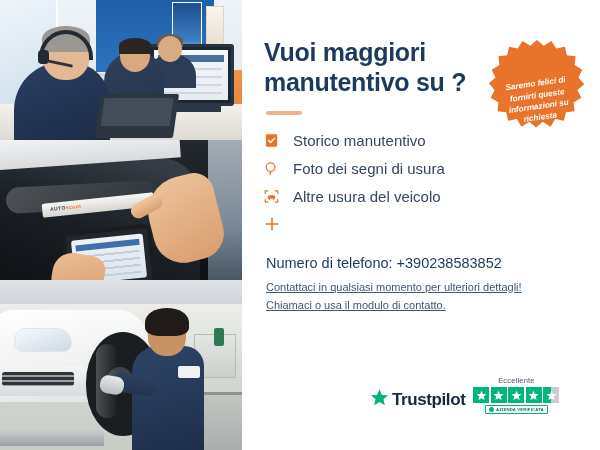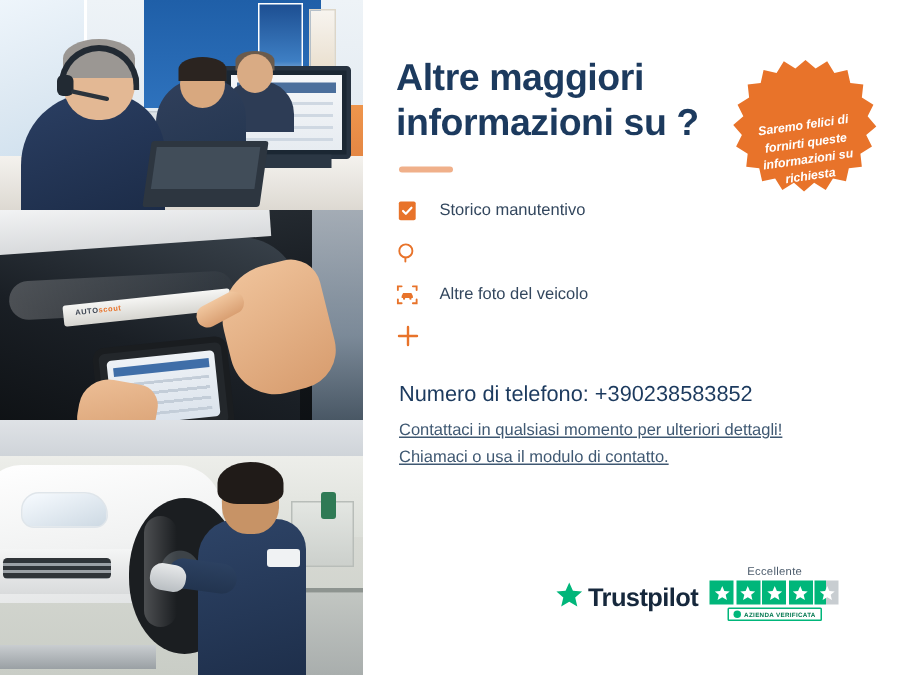--- a/index.html
+++ b/index.html
@@ -364,21 +364,21 @@
   }
   .feat-icon {
     width: 24px;
     min-width: 24px;
     display: flex;
     align-items: center;
     justify-content: flex-start;
     color: #e8732a;
   }
   .feat-label {
-    font-size: 11px;
+    font-size: 15px;
     color: #33475e;
     margin-left: 5px;
     white-space: nowrap;
   }
 
   
   .phone-line {
     margin: 18px 0 0 2px;
     font-size: 14.5px;
     font-weight: 400;
@@ -551,21 +551,21 @@
       <div class="p3-mech-head"></div>
       <div class="p3-mech-hair"></div>
       <div class="p3-mech-arm"></div>
       <div class="p3-glove"></div>
     </div>
 
   </div>
 
   <div class="content">
 
-    <h1 class="headline">Altre maggiori informazioni su ?</h1>
+    <h1 class="headline">Vuoi maggiori manutentivo su ?</h1>
     <div class="divider"></div>
 
     <ul class="features">
 
       <li class="feature">
         <span class="feat-icon">
           <svg width="15" height="15" viewBox="0 0 24 24" aria-hidden="true">
             <rect x="3" y="2" width="18" height="20" rx="2" fill="#e8732a"></rect>
             <path d="M7.5 12.2l3 3 6-6.4" fill="none" stroke="#ffffff" stroke-width="2.3" stroke-linecap="round" stroke-linejoin="round"></path>
           </svg>
@@ -574,34 +574,35 @@
       </li>
 
 
       <li class="feature">
         <span class="feat-icon">
           <svg width="15" height="15" viewBox="0 0 24 24" aria-hidden="true">
             <circle cx="10.5" cy="10" r="7" fill="none" stroke="#e8732a" stroke-width="2"></circle>
             <path d="M10 17.2v4.2" stroke="#e8732a" stroke-width="2" stroke-linecap="round"></path>
           </svg>
         </span>
+        <span class="feat-label">Foto dei segni di usura</span>
       </li>
 
       <li class="feature">
         <span class="feat-icon">
           <svg width="15" height="15" viewBox="0 0 24 24" aria-hidden="true">
             <g fill="none" stroke="#e8732a" stroke-width="2" stroke-linecap="round">
               <path d="M2 7V3h4M22 7V3h-4M2 17v4h4M22 17v4h-4"></path>
             </g>
             <path d="M6 15.5h12v-2.2l-1.6-3.2H7.6L6 13.3z" fill="#e8732a"></path>
             <circle cx="8.6" cy="16.2" r="1.2" fill="#e8732a"></circle>
             <circle cx="15.4" cy="16.2" r="1.2" fill="#e8732a"></circle>
           </svg>
         </span>
-        <span class="feat-label">Altre foto del veicolo</span>
+        <span class="feat-label">Altre usura del veicolo</span>
       </li>
 
       <li class="feature">
         <span class="feat-icon">
           <svg width="16" height="16" viewBox="0 0 24 24" aria-hidden="true">
             <path d="M12 3v18M3 12h18" stroke="#e8732a" stroke-width="2.4" stroke-linecap="round"></path>
           </svg>
         </span>
       </li>
 

